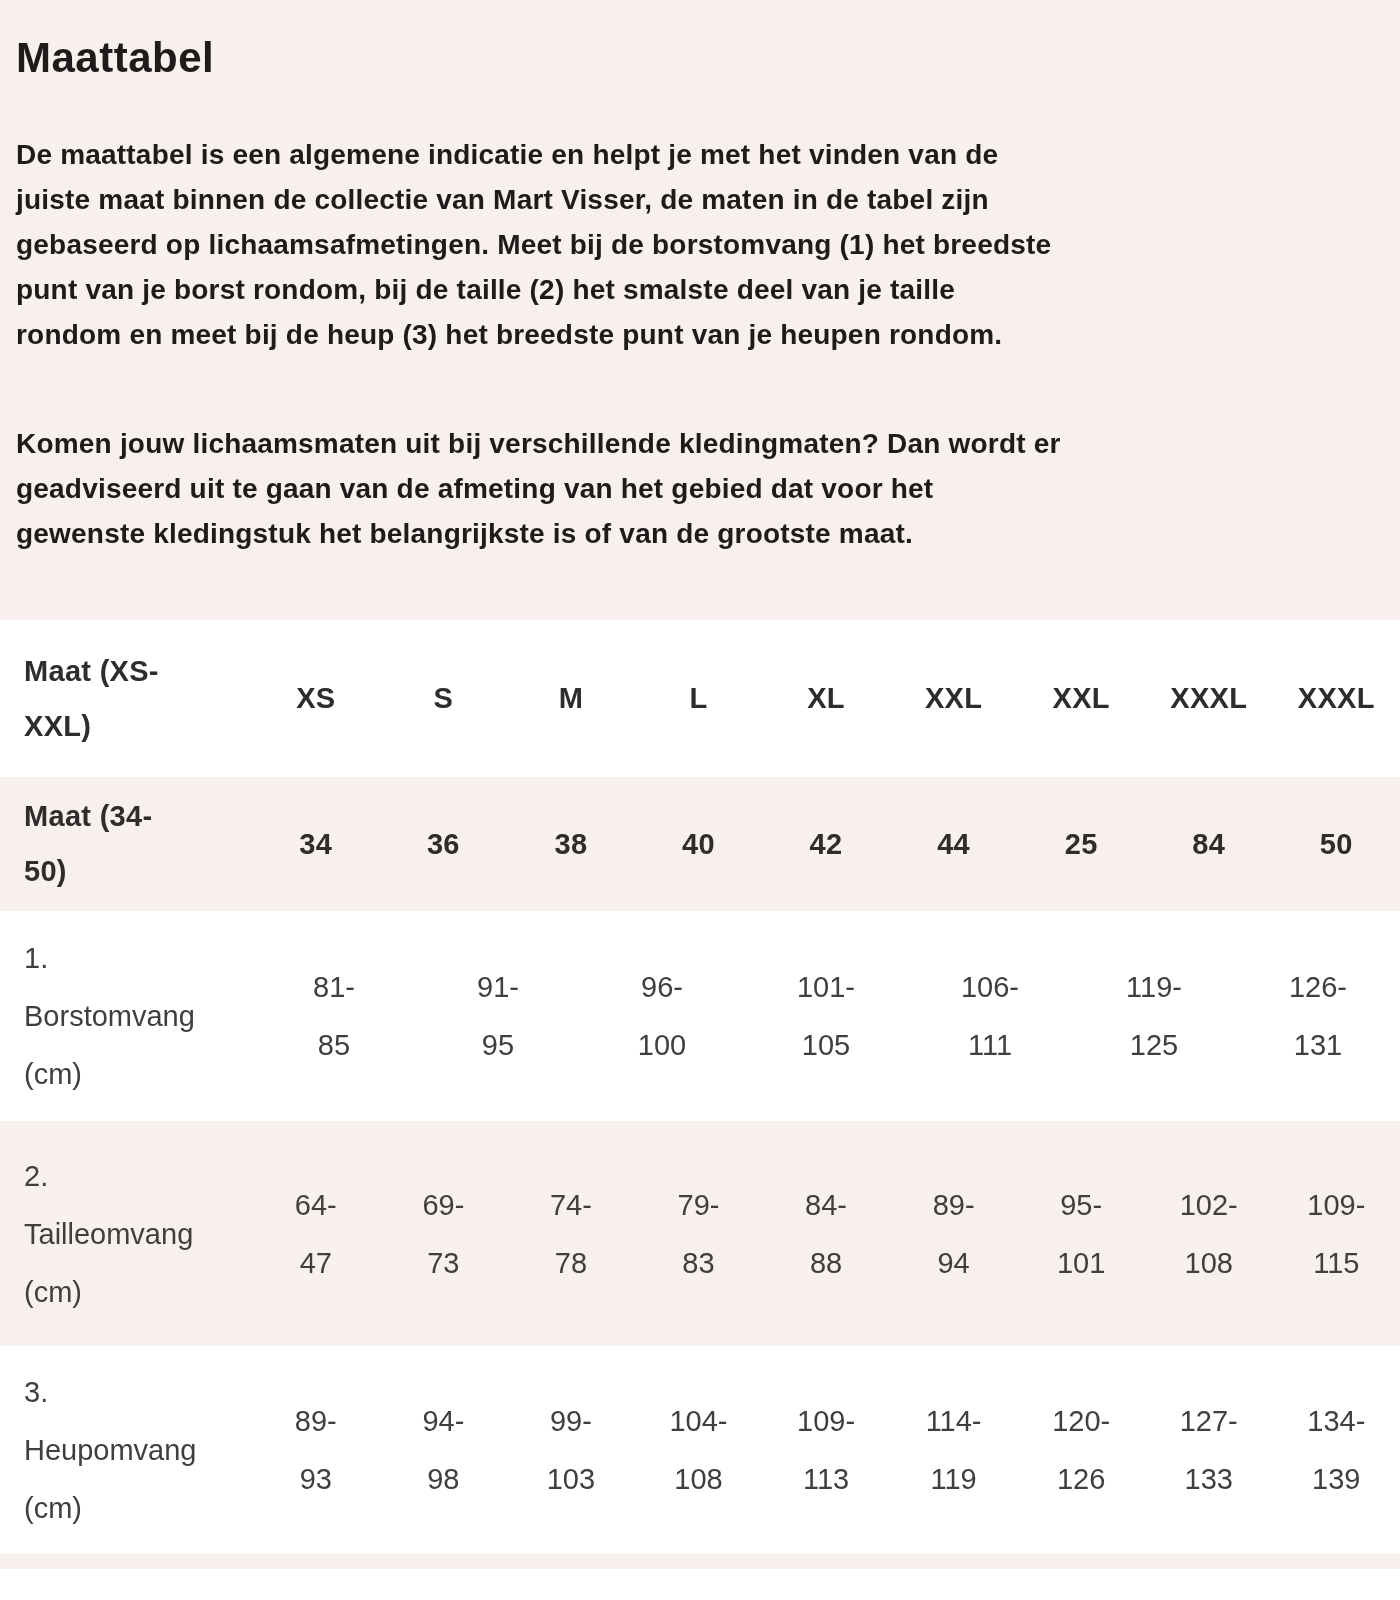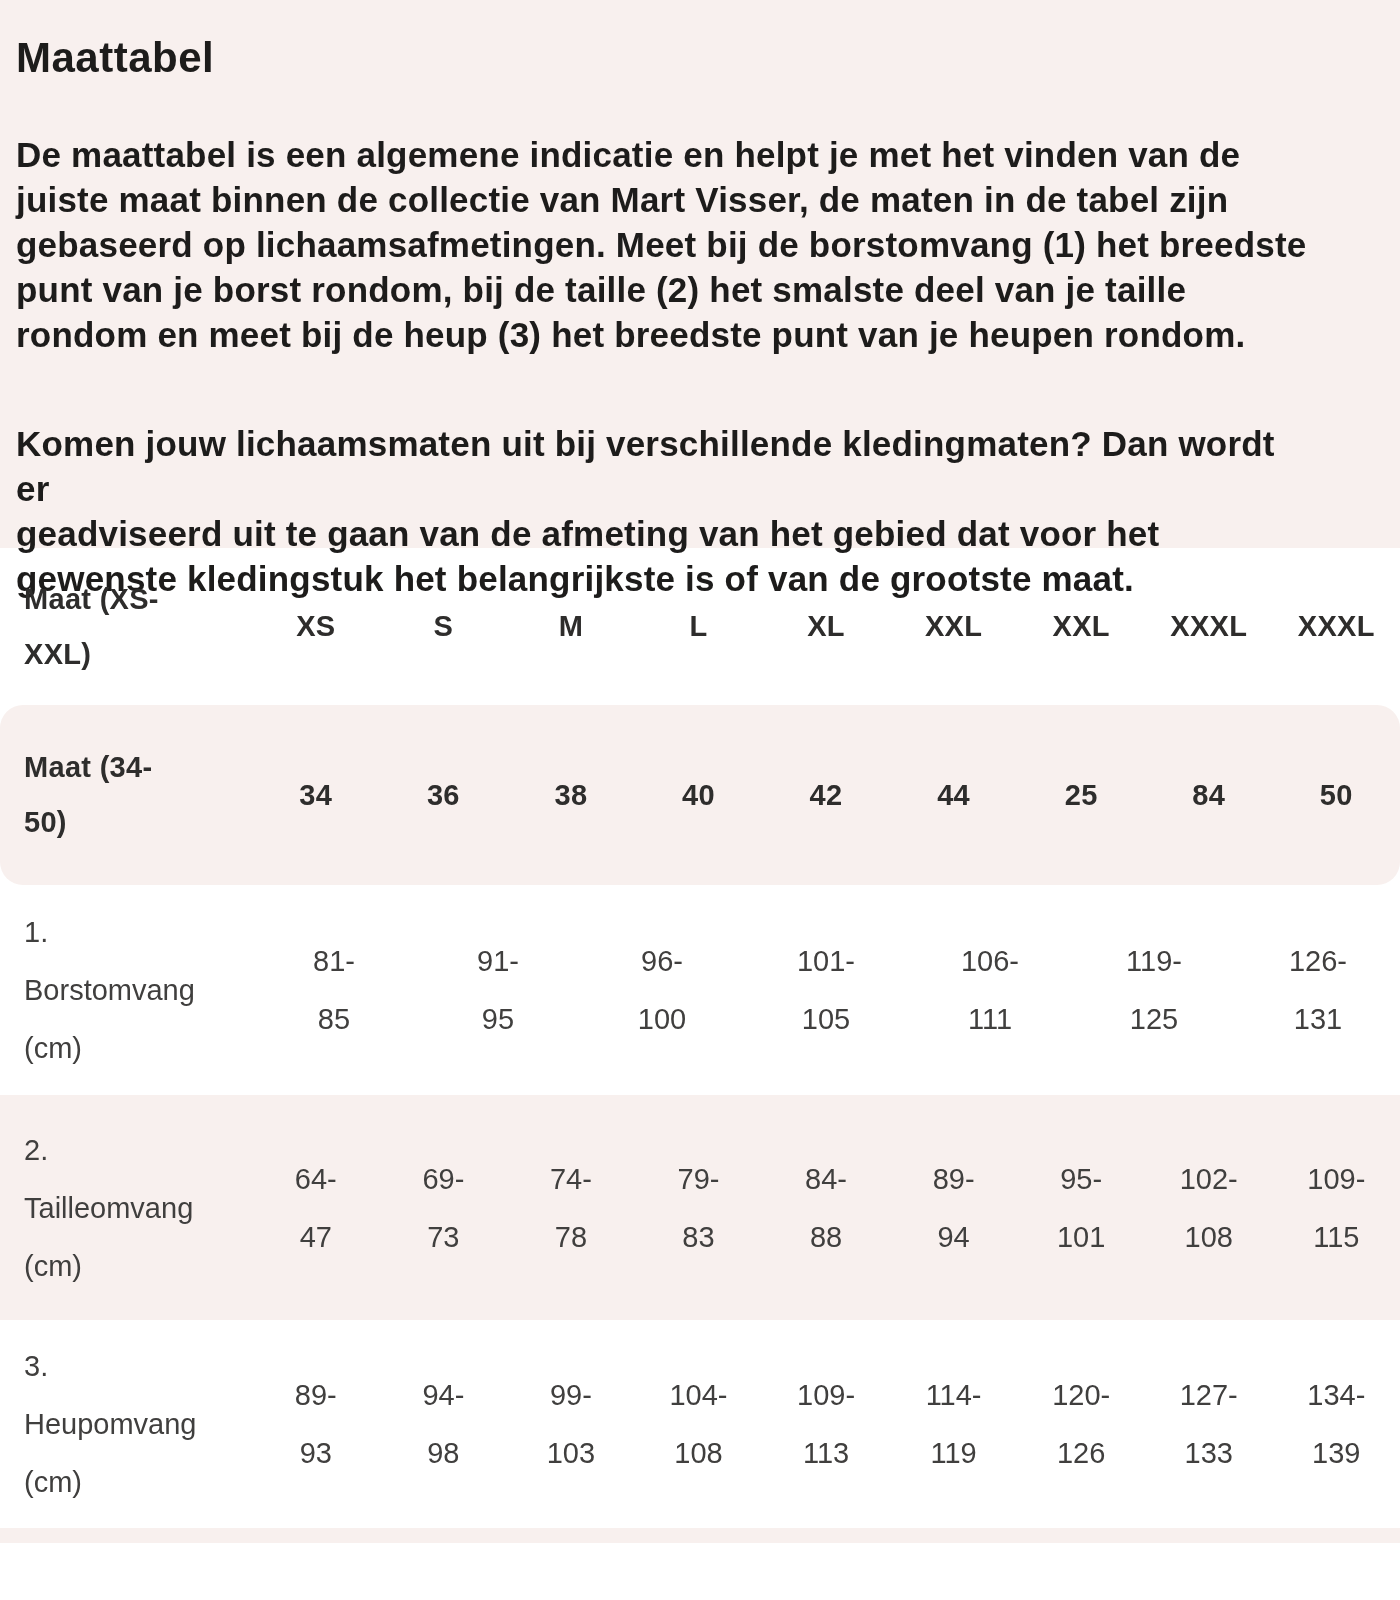--- a/index.html
+++ b/index.html
@@ -12,46 +12,46 @@
   *{box-sizing:border-box;}
   html,body{margin:0;padding:0;}
   body{
     width:1400px;height:1600px;overflow:hidden;
     background:var(--white);
     font-family:"Liberation Sans", sans-serif;
   }
   
   .intro{
     background:var(--pink);
-    height:548px;
+    height:620px;
     padding:34px 88px 0 16px;
     color:var(--heading);
   }
   .page-title{
     font-size:42px;
     font-weight:bold;
     margin:0 0 50px 0;
     letter-spacing:.5px;
   }
   .intro-para{
-    font-size:35px;
+    font-size:28px;
     font-weight:bold;
     line-height:45px;
     margin:0;
     white-space:pre-line;
     letter-spacing:.2px;
   }
   .intro-para + .intro-para{margin-top:64px;}
   
   .size-table{width:1400px;}
   .trow{display:flex;align-items:center;width:100%;}
   .row-white{background:var(--white);}
   .row-pink{background:var(--pink);}
   .r1{height:157px;}
-  .r2{height:180px;border-radius:23px;}
+  .r2{height:134px;}
   .r3{height:210px;}
   .r4{height:225px;}
   .r5{height:208px;}
   .cell{white-space:pre-line;}
   .label-cell{
     width:252px;
     flex:0 0 252px;
     padding-left:24px;
     text-align:left;
   }

